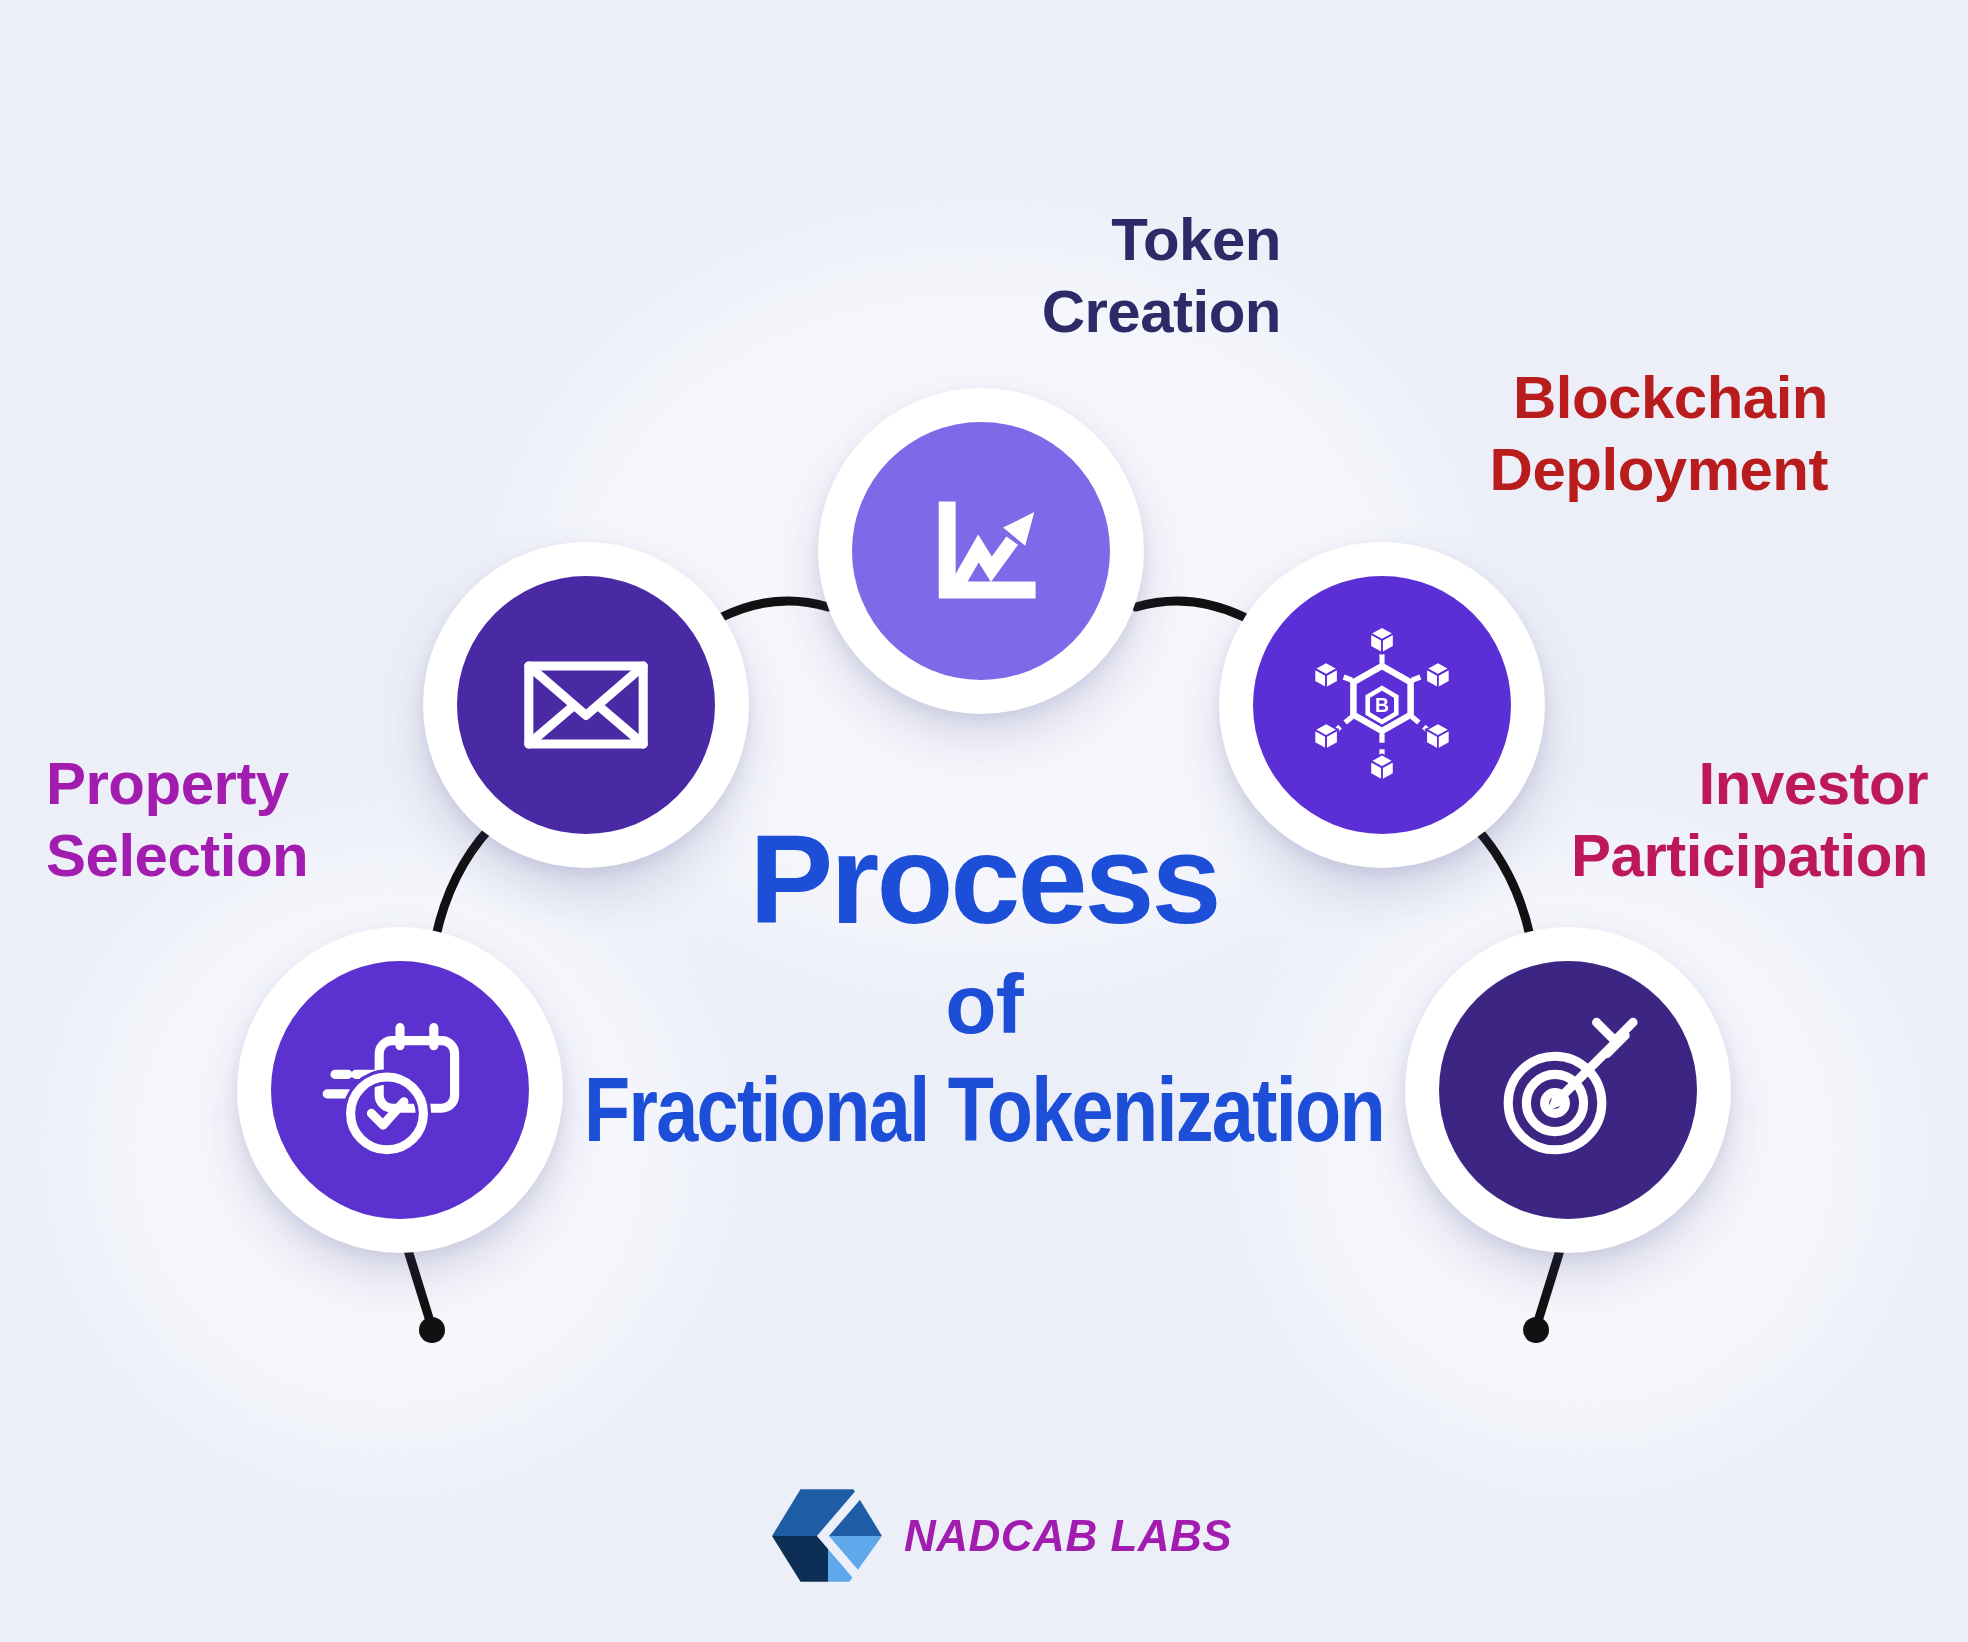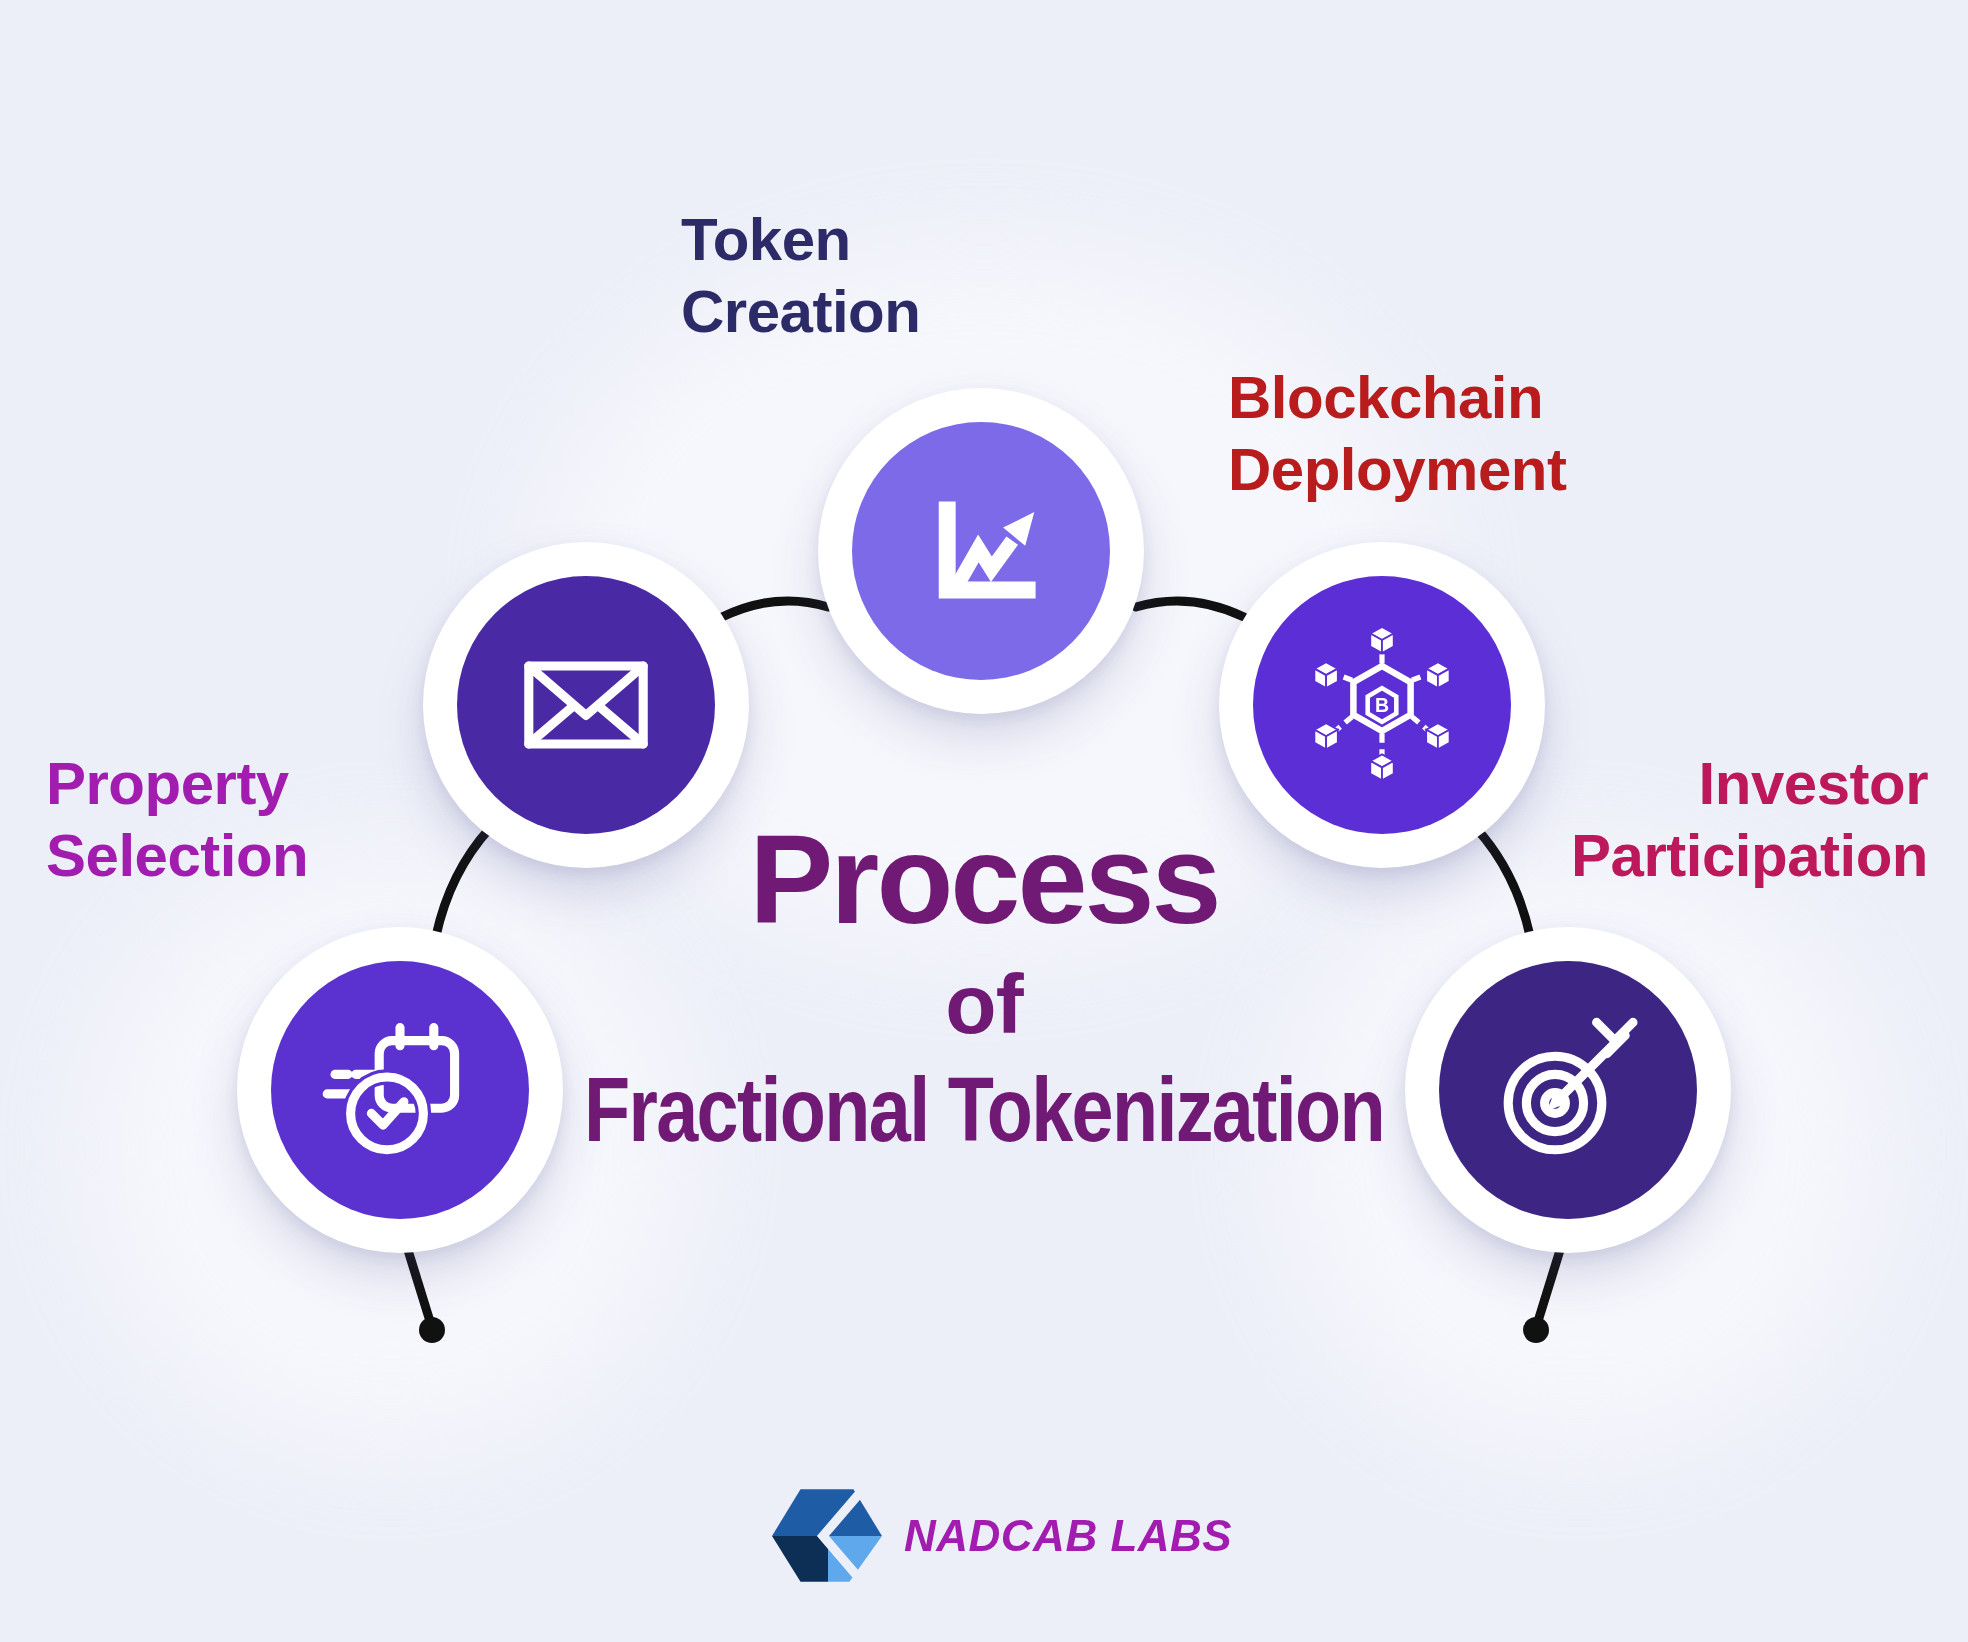--- a/index.html
+++ b/index.html
@@ -28,21 +28,21 @@
     width:258px; height:258px; border-radius:50%;
     display:flex; align-items:center; justify-content:center;
   }
   .disc svg { width:156px; height:156px; display:block; }
   .stroke-ic { fill:none; stroke:#fff; stroke-width:7; stroke-linecap:round; stroke-linejoin:round; }
 
   .label {
     position:absolute; font-weight:700; font-size:60px; line-height:72px;
     letter-spacing:-.5px; white-space:pre-line; color:#2d2a68;
   }
-  .label.center { text-align:left; }
+  .label.center { text-align:right; }
   .label.right  { text-align:right; }
 
   .title { position:absolute; left:384px; top:810px; width:1200px; text-align:center; }
   .title div { font-weight:700; }
   .t1 { font-size:126px; line-height:140px; letter-spacing:-3px; }
   .t2 { font-size:84px;  line-height:108px; letter-spacing:-1px; }
   .t3 { font-size:90px;  line-height:104px; letter-spacing:-2px;
         transform:scaleX(.84); transform-origin:50% 50%; }
 
   .logo { position:absolute; left:772px; top:1488px; display:flex; align-items:center; gap:20px; }
@@ -156,21 +156,21 @@
         <path class="stroke-ic" d="M54 66 L96 24"></path>
         <polygon points="44,76 60,70 50,60" fill="#fff"></polygon>
         <path class="stroke-ic" d="M82 8 L96 22 L110 8"></path>
         <path class="stroke-ic" d="M90 32 L104 18"></path>
       </svg>
     </div>
   </div>
   <div class="label right" style="left: 1328px; top: 748px; width: 600px; color: #be185d;">Investor
 Participation</div>
 
-  <div class="title" style="color: #701a75;">
+  <div class="title" style="color: #1d4ed8;">
     <div class="t1">Process</div>
     <div class="t2">of</div>
     <div class="t3">Fractional Tokenization</div>
   </div>
 
   <div class="logo">
     <svg viewBox="0 0 110 92">
       <polygon points="28,0 80,0 108,46 0,46" style="fill: rgb(30, 92, 166);"></polygon>
       <polygon points="0,46 55,46 55,91 28,91" style="fill: rgb(13, 47, 86);"></polygon>
       <polygon points="55,46 108,46 76,91 55,91" style="fill: rgb(95, 168, 235);"></polygon>

